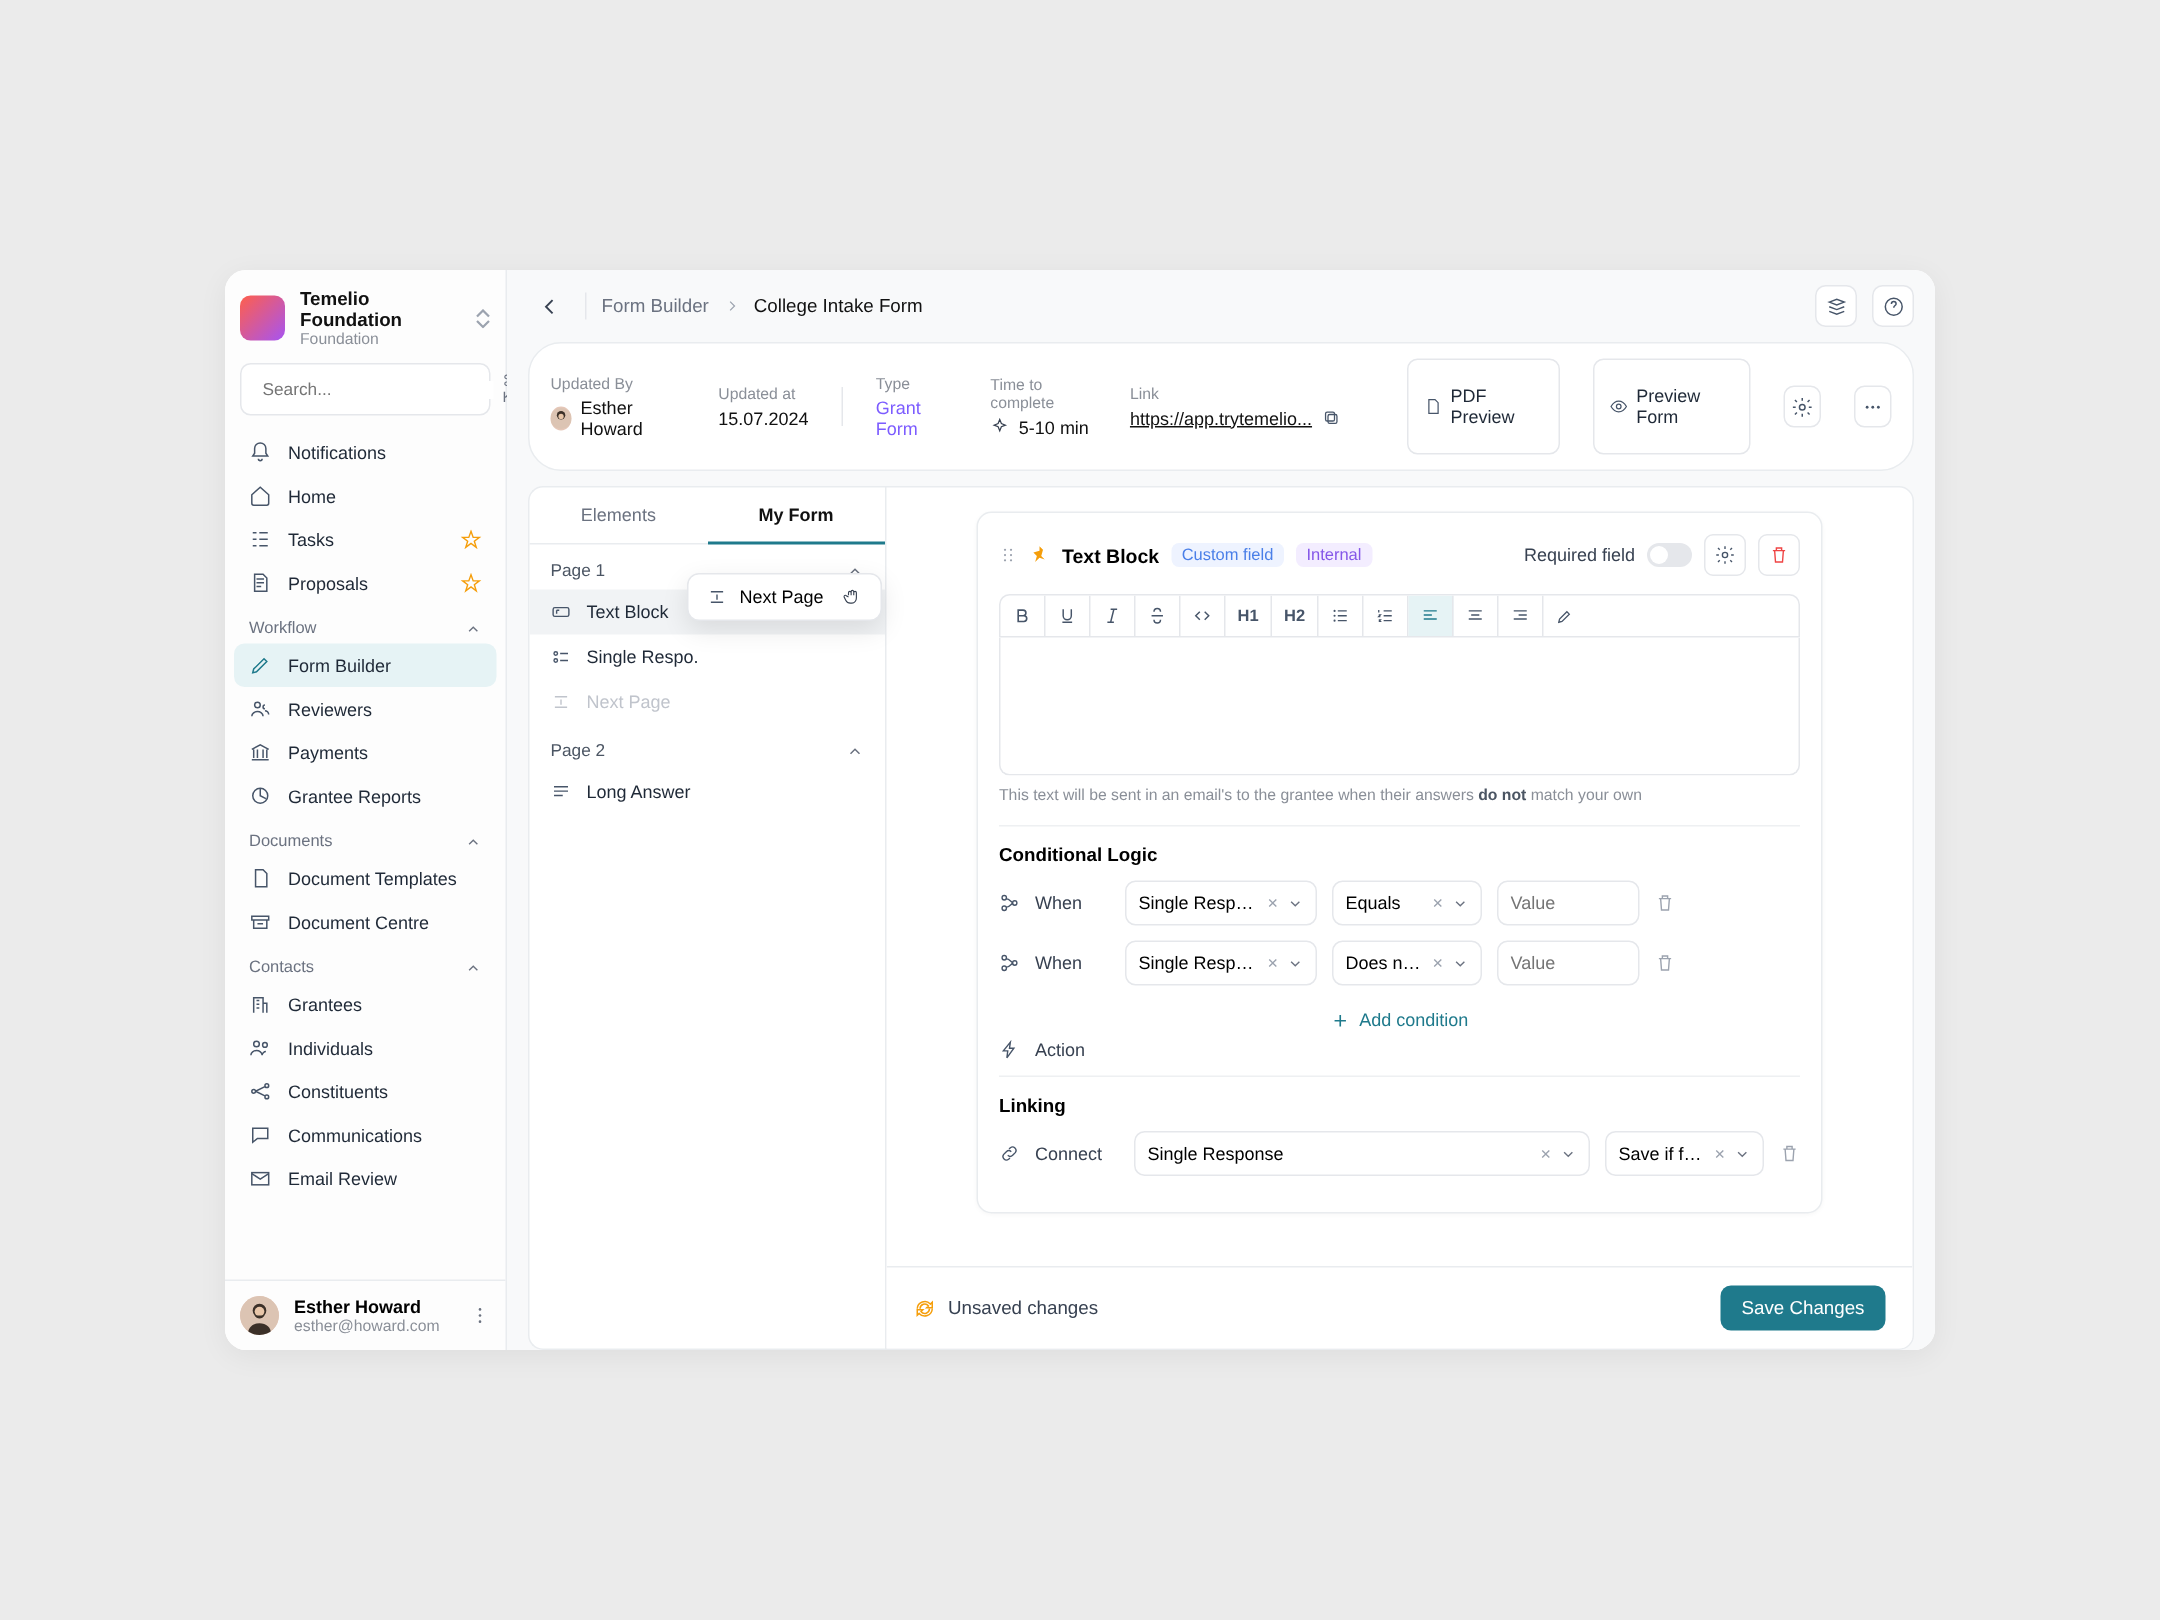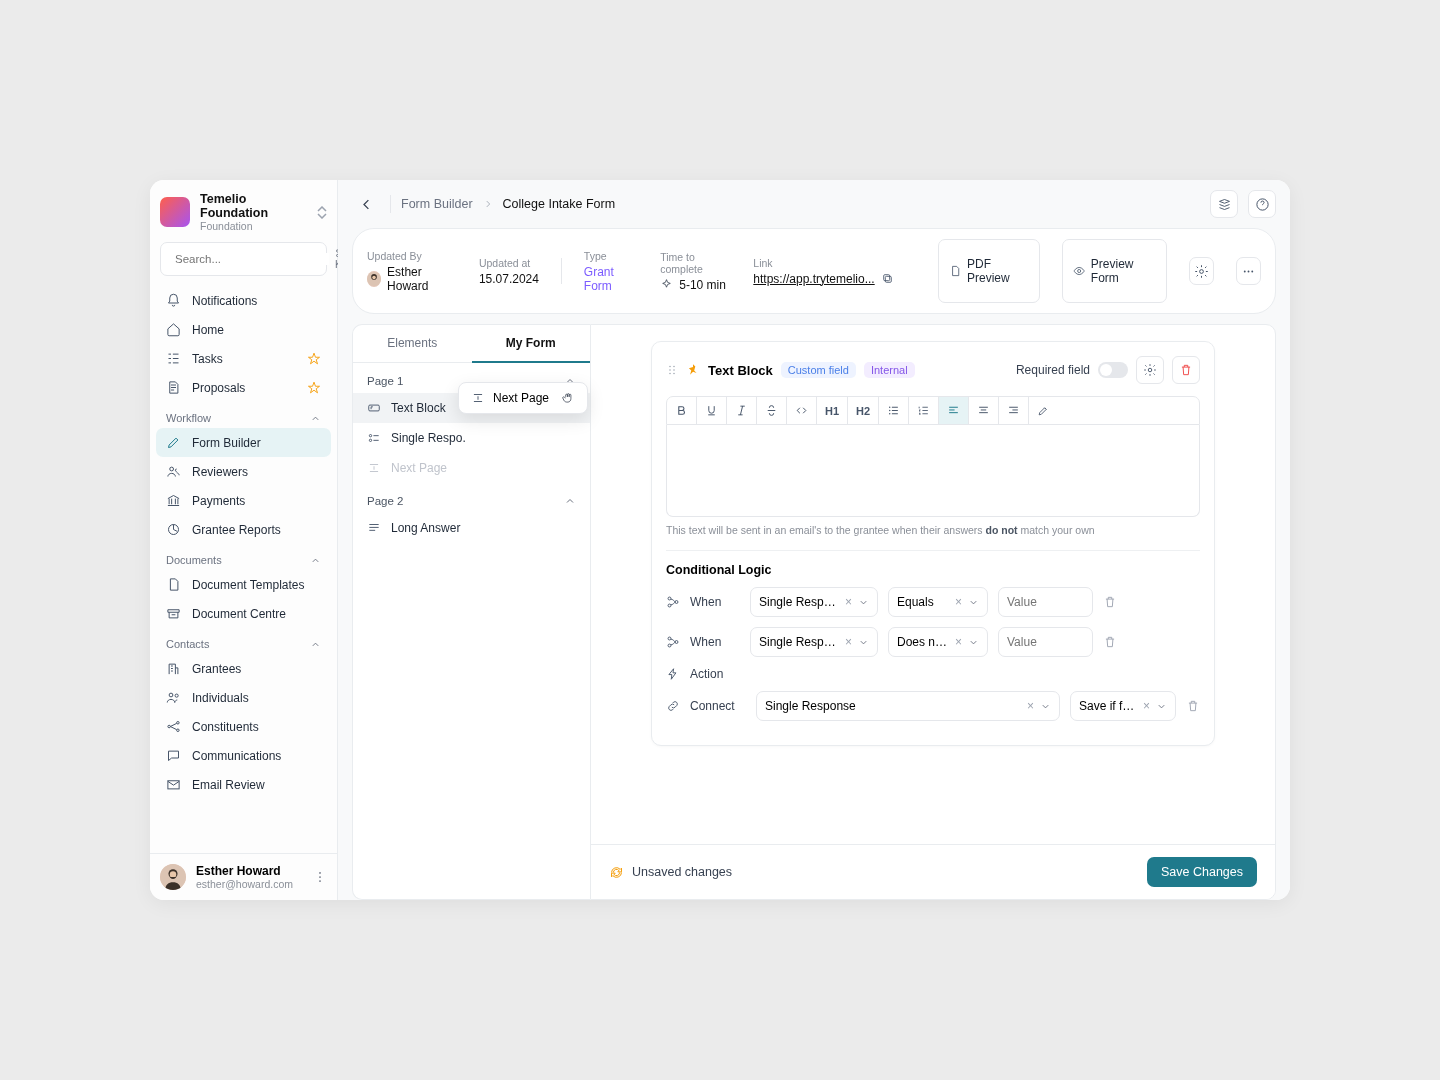--- a/index.html
+++ b/index.html
@@ -616,27 +616,34 @@
                 </div>
               <div class="sel" style="width:95px">
                   <input placeholder="Value" style="">
                 </div>
               <span class="trash">
                   <svg width="14" height="14" viewBox="0 0 24 24">
                     <path d="M5 7h14M9 7V4h6v3M7 7l1 13h8l1-13" stroke="currentColor" fill="none" stroke-width="1.6"></path>
                   </svg>
                 </span>
             </div>
+            <div class="link-add">
+                <svg width="13" height="13" viewBox="0 0 24 24">
+                  <path d="M12 5v14M5 12h14" stroke="currentColor" stroke-width="2"></path>
+                </svg>
+                <span>Add condition</span>
+              </div>
             <div class="row">
               <svg width="14" height="14" viewBox="0 0 24 24">
                   <path d="M13 3L5 13h5l-1 8 8-11h-5l1-7z" stroke="#475569" fill="none" stroke-width="1.6"></path>
                 </svg>
               <span class="row-lbl">Action</span>
             </div>
 
+            <div class="sec-title">Linking</div>
             <div class="row">
               <svg width="14" height="14" viewBox="0 0 24 24">
                   <path d="M10 14a4 4 0 005.6 0l3-3a4 4 0 00-5.6-5.6l-1.5 1.5M14 10a4 4 0 00-5.6 0l-3 3a4 4 0 005.6 5.6l1.5-1.5" stroke="#475569" fill="none" stroke-width="1.6"></path>
                 </svg>
               <span class="row-lbl" style="width:56px">Connect</span>
               <div class="sel wide">
                   <span style="flex:1">Single Response</span>
                   <span class="x">×</span>
                   <span class="dn">
                     <svg width="11" height="11" viewBox="0 0 24 24">

